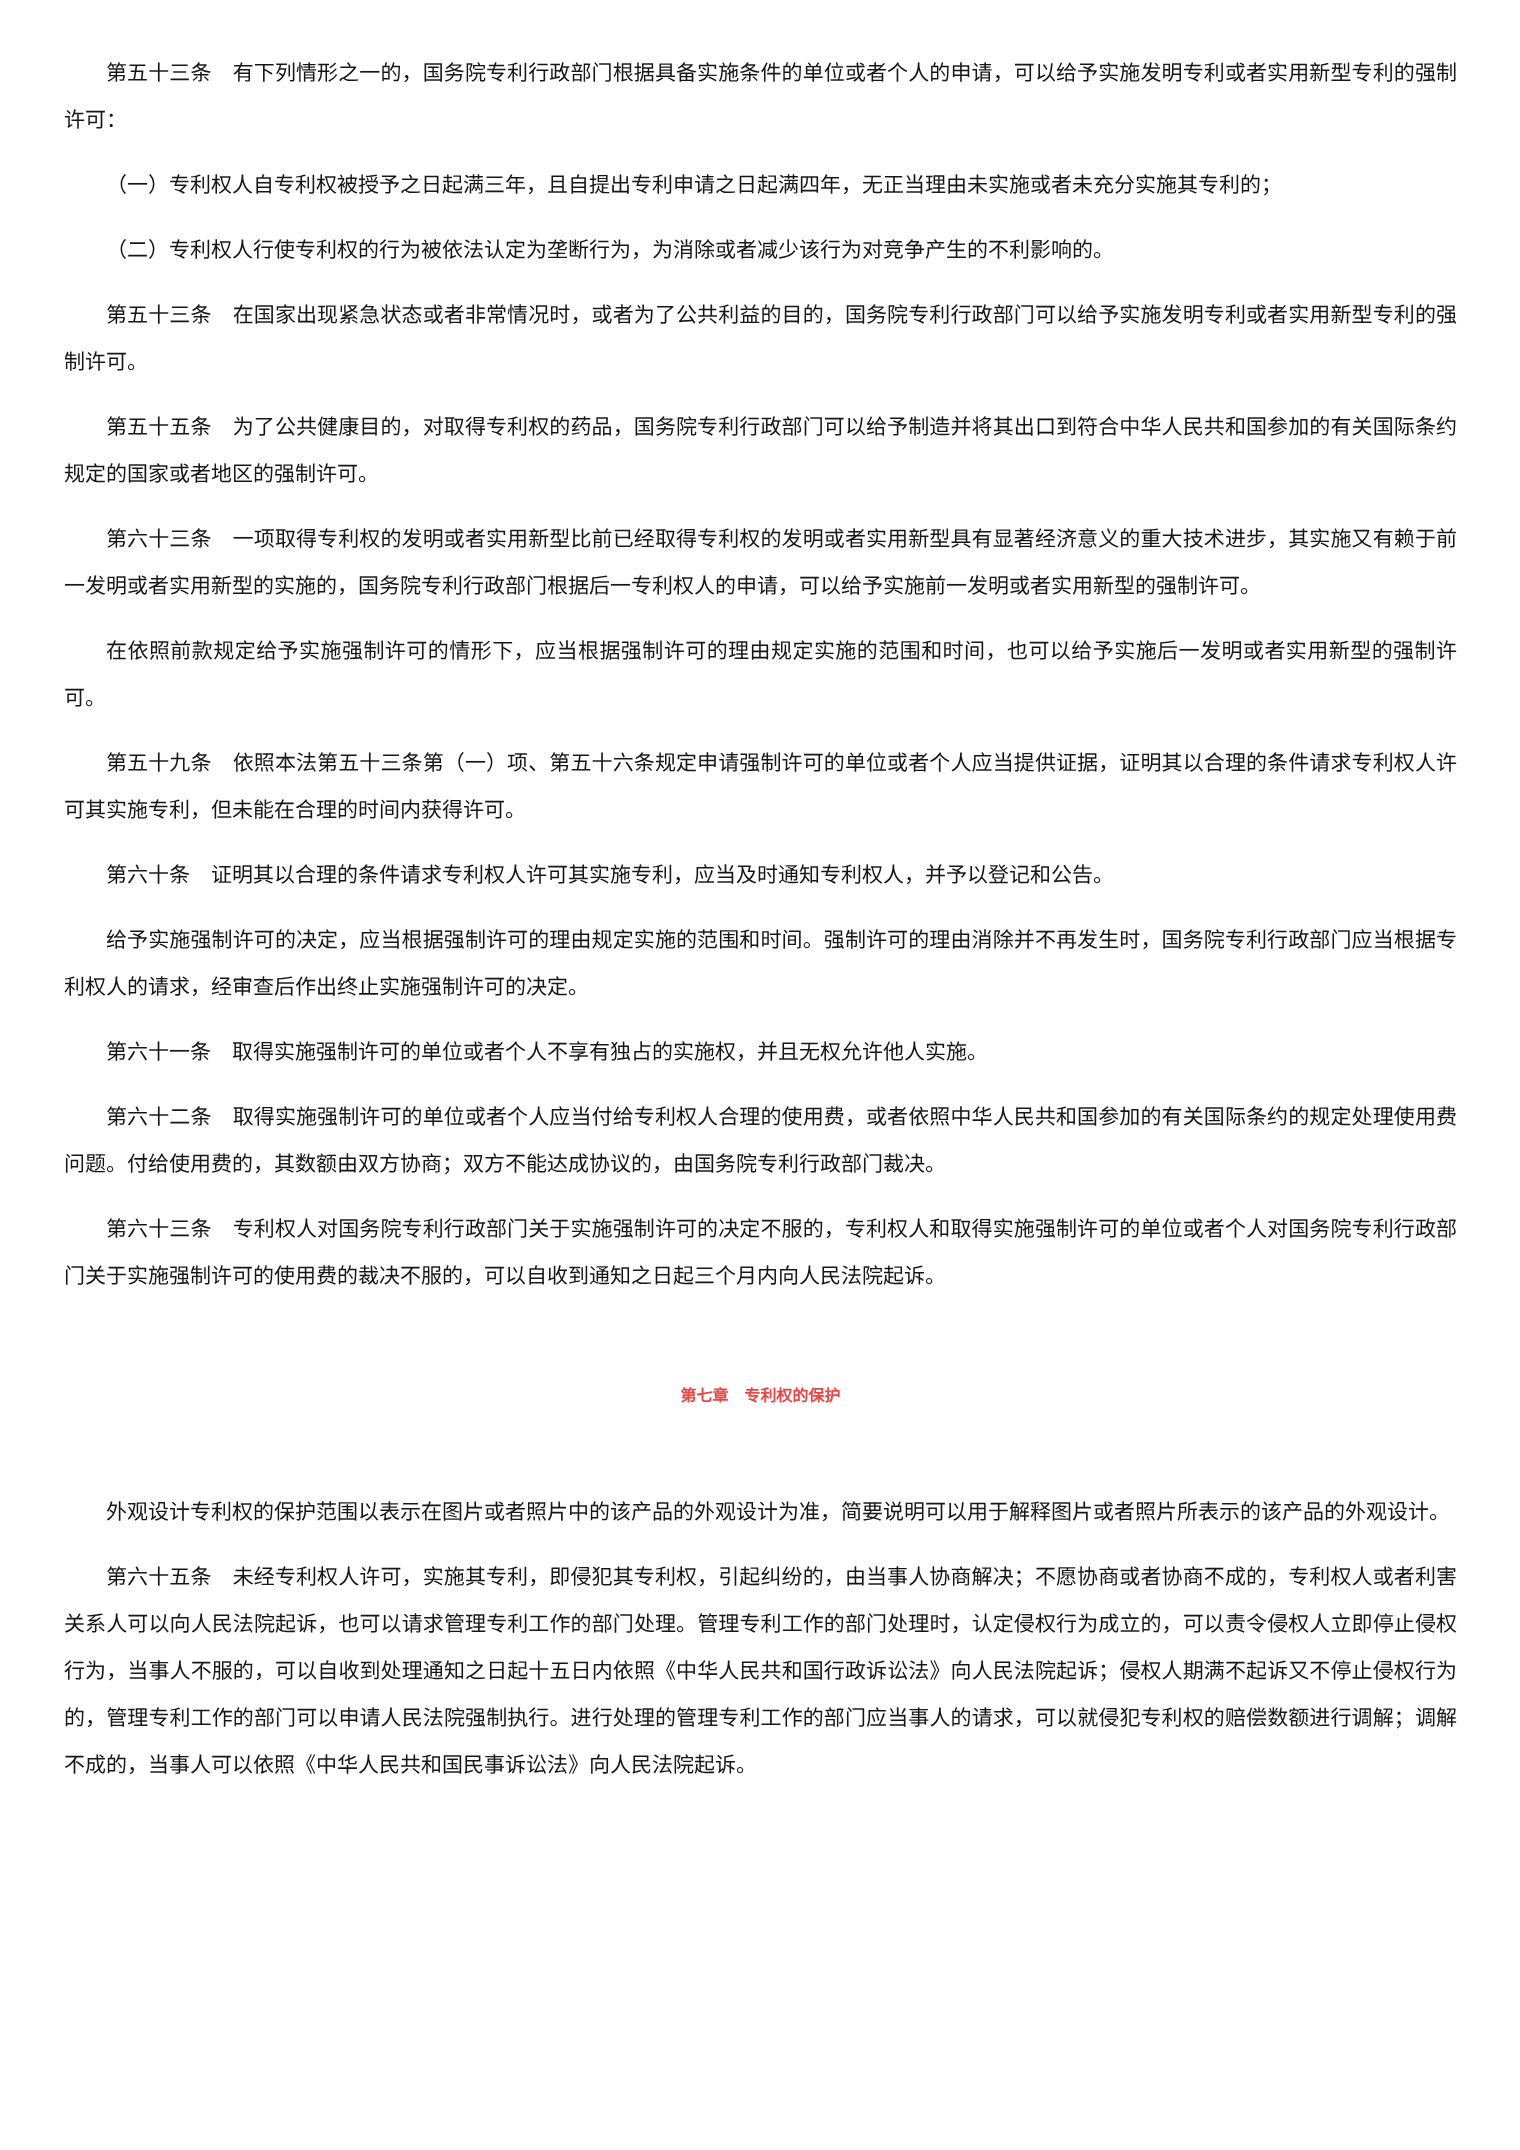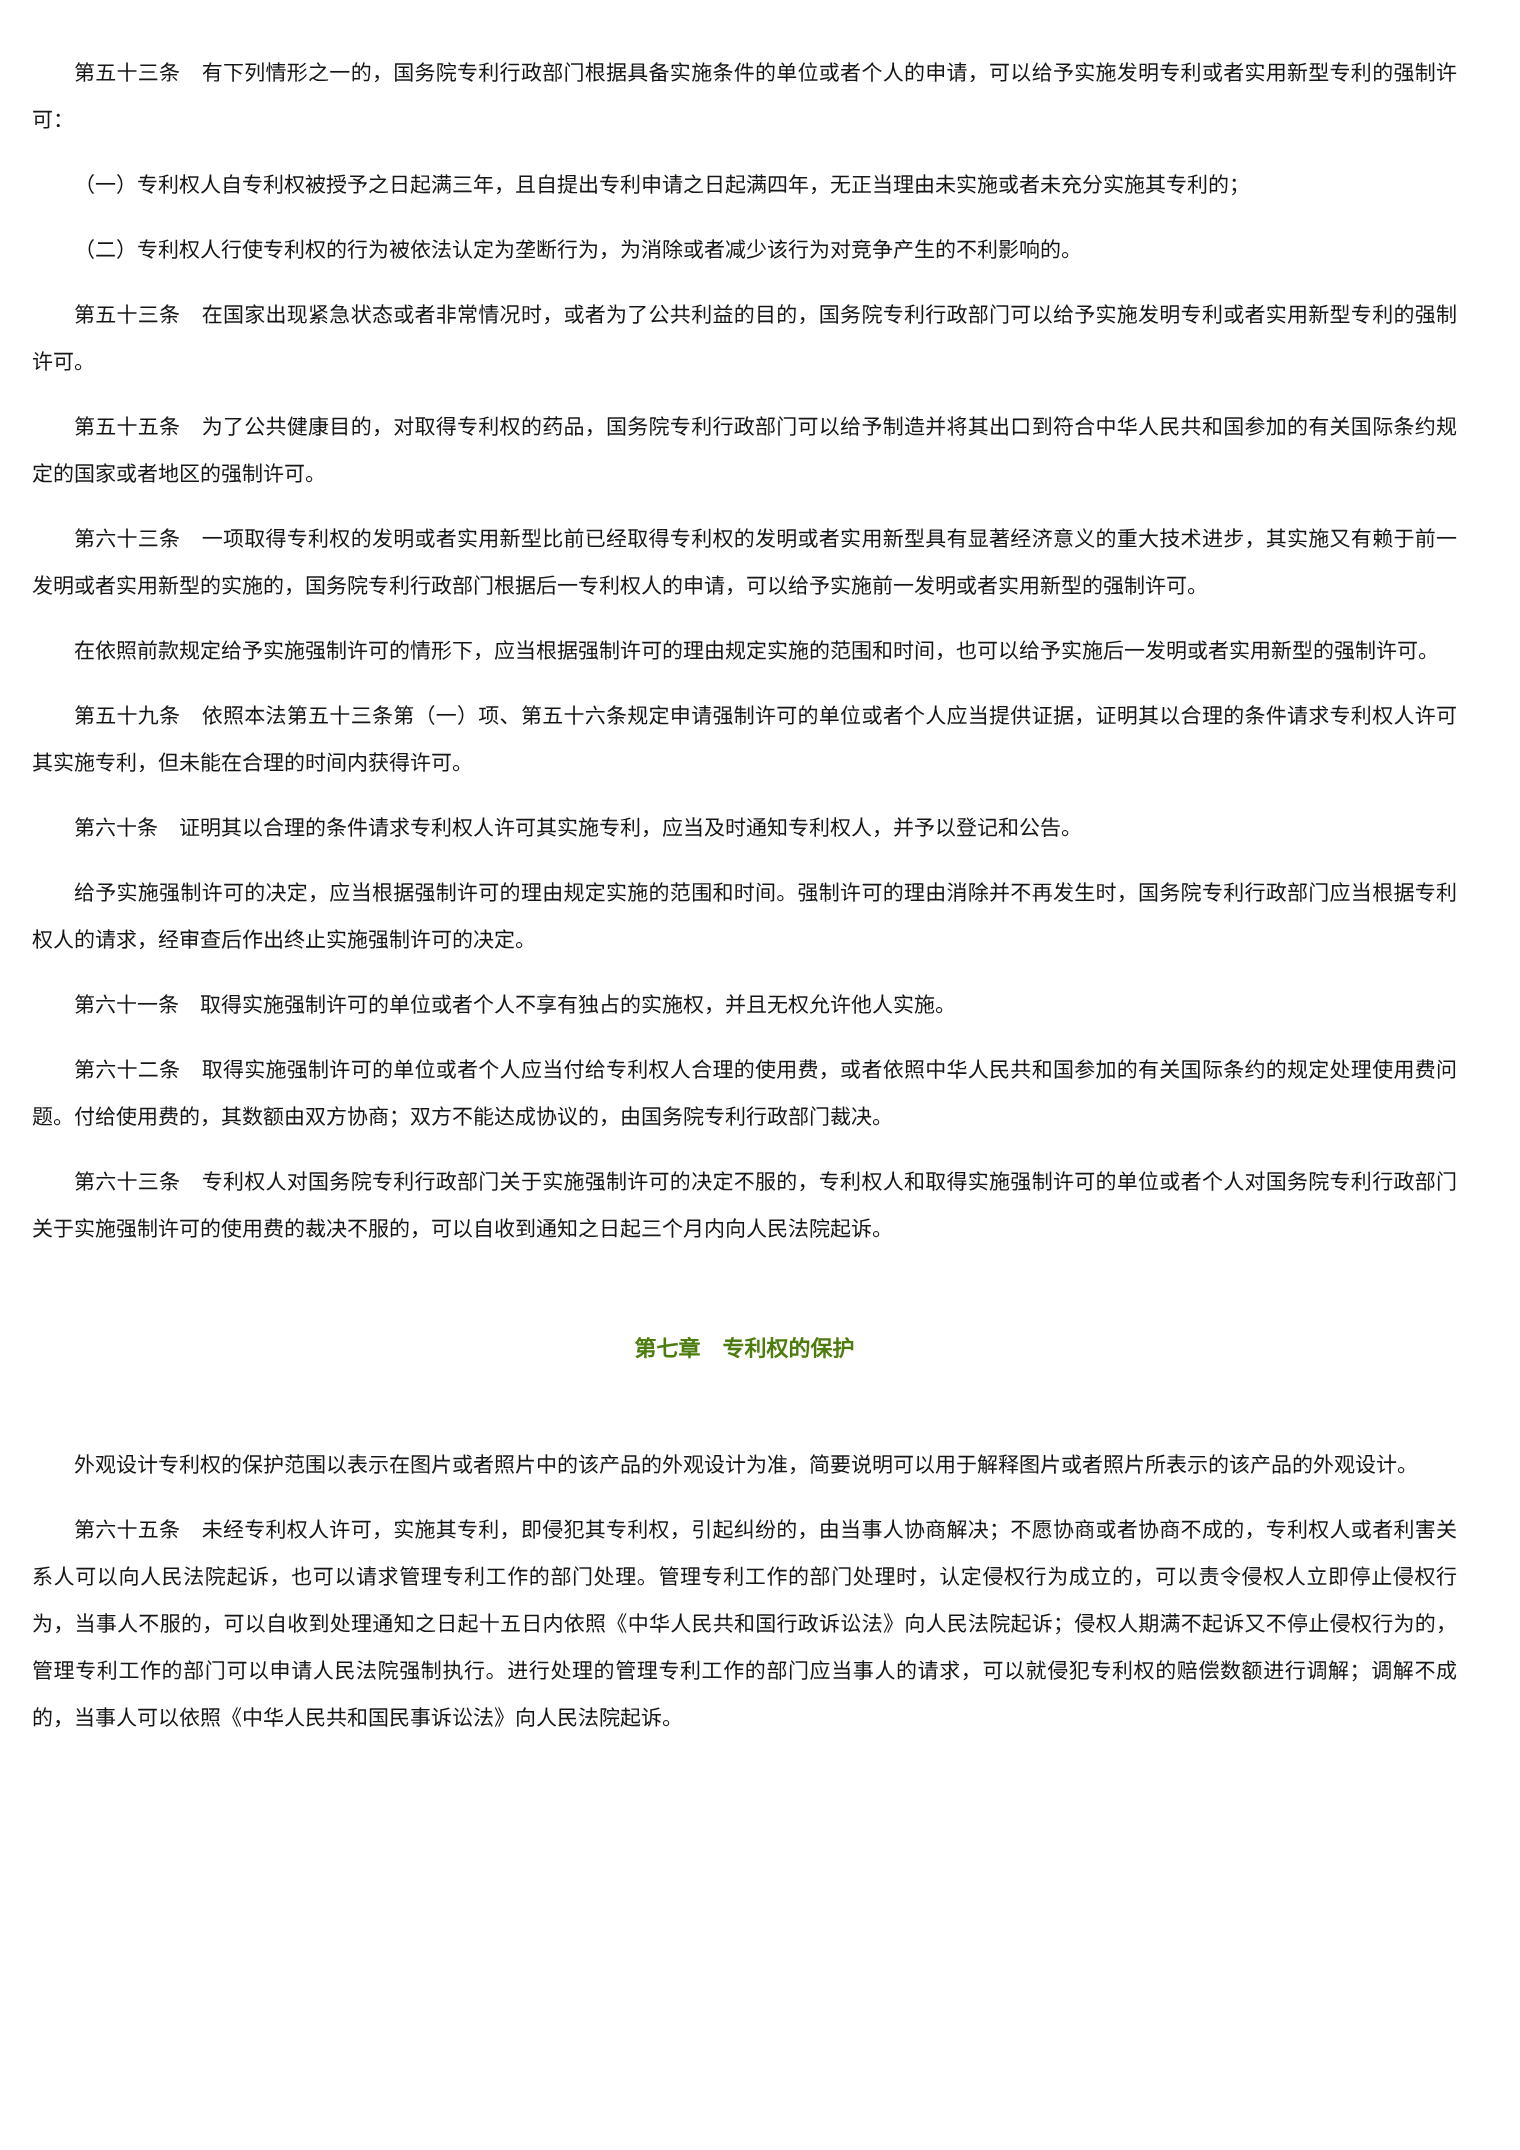--- a/index.html
+++ b/index.html
@@ -4,43 +4,43 @@
 <style>
   html, body {
     margin: 0;
     padding: 0;
     background: #ffffff;
   }
   .page {
     width: 1520px;
     height: 2150px;
     box-sizing: border-box;
-    padding: 50px 63px 0 32px;
+    padding: 50px 63px 0 64px;
     background: #ffffff;
     font-family: "Liberation Serif", "DejaVu Serif", serif;
     font-size: 21px;
     color: #161616;
     text-align: justify;
     text-justify: inter-ideograph;
     overflow: hidden;
   }
   .para {
     margin: 0 0 18px 0;
     line-height: 47px;
     text-indent: 2em;
   }
   .chapter {
     text-align: center;
     text-indent: 0;
     font-family: "Liberation Sans", "DejaVu Sans", sans-serif;
-    font-size: 22px;
+    font-size: 16px;
     font-weight: bold;
     line-height: 47px;
     margin: 72px 0 70px 0;
-    color: #4d7c0f;
+    color: #ef4444;
   }
 </style>
 </head>
 <body>
 
 <div class="page">
   <p class="para">第五十三条　有下列情形之一的，国务院专利行政部门根据具备实施条件的单位或者个人的申请，可以给予实施发明专利或者实用新型专利的强制许可：</p>
   <p class="para">（一）专利权人自专利权被授予之日起满三年，且自提出专利申请之日起满四年，无正当理由未实施或者未充分实施其专利的；</p>
   <p class="para">（二）专利权人行使专利权的行为被依法认定为垄断行为，为消除或者减少该行为对竞争产生的不利影响的。</p>
   <p class="para">第五十三条　在国家出现紧急状态或者非常情况时，或者为了公共利益的目的，国务院专利行政部门可以给予实施发明专利或者实用新型专利的强制许可。</p>

